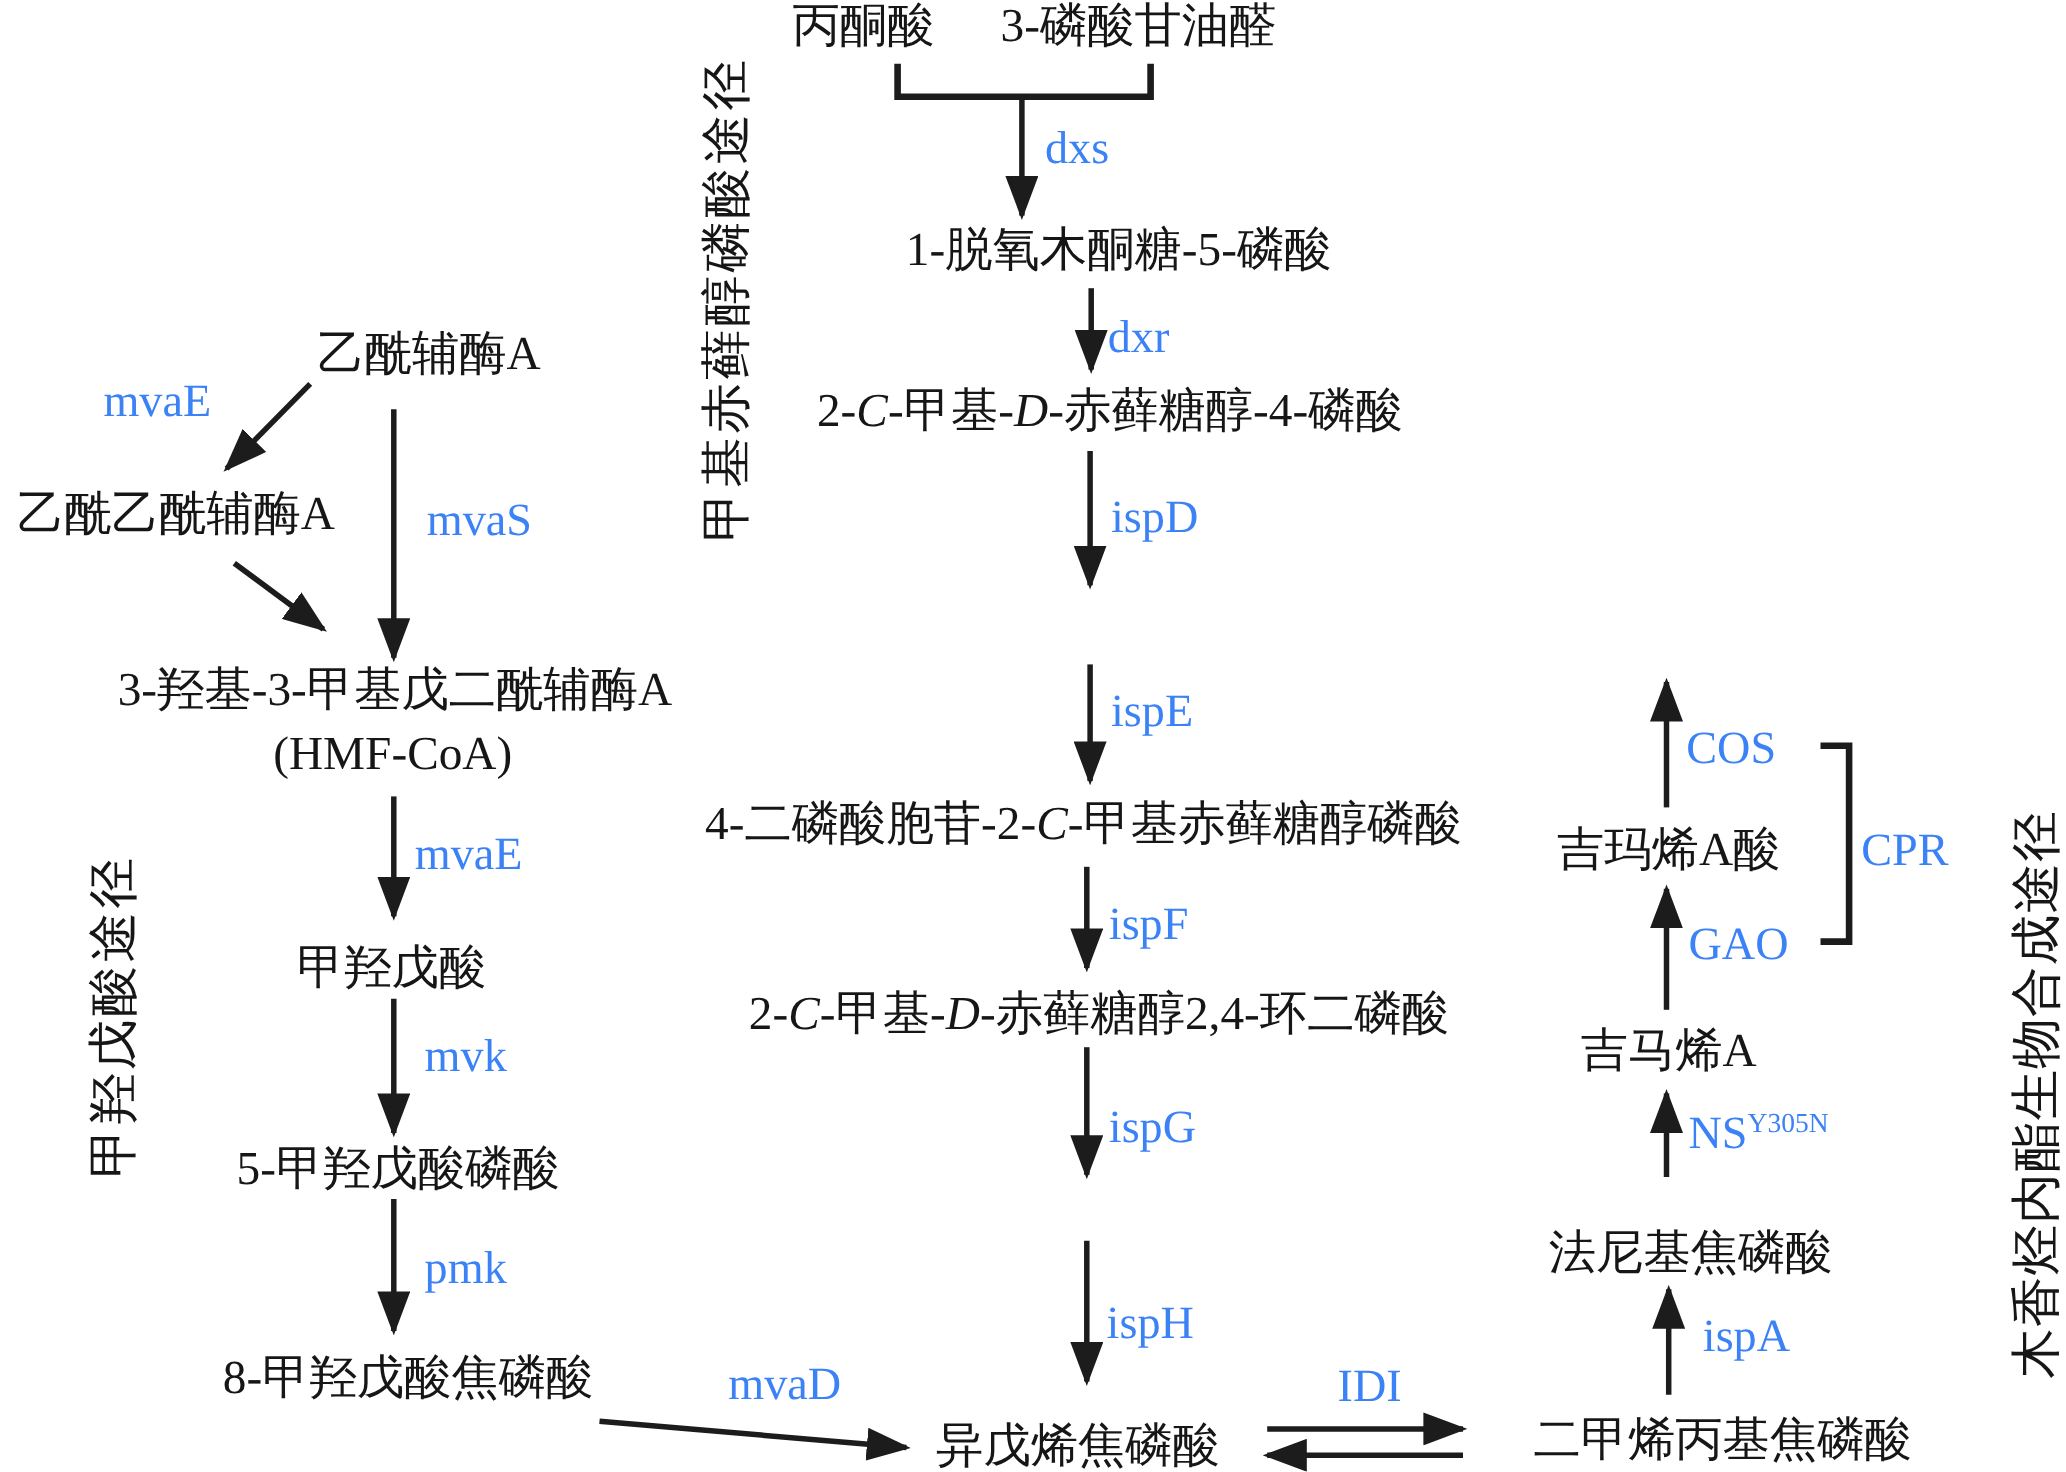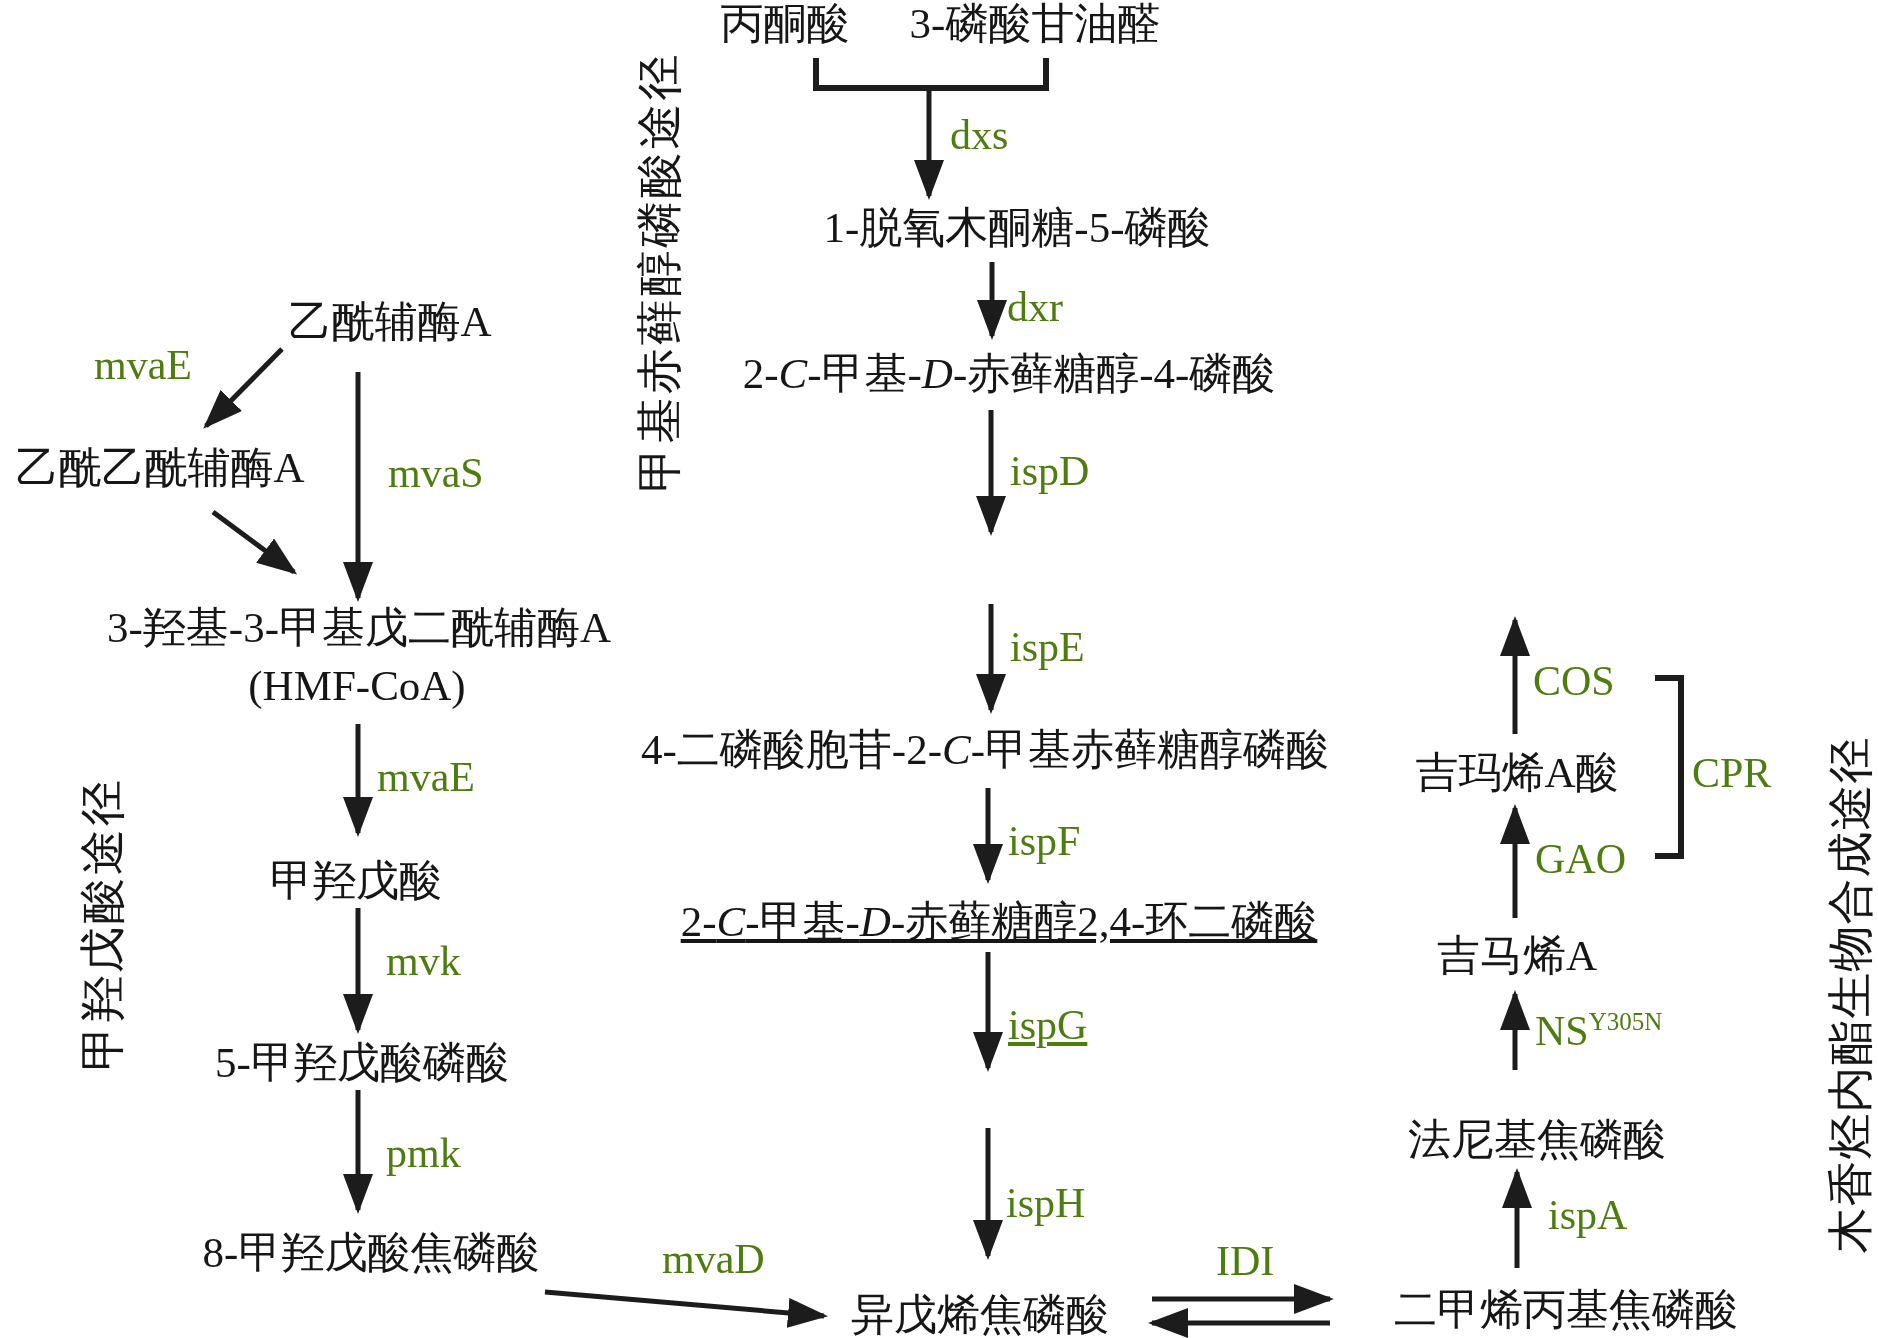--- a/index.html
+++ b/index.html
@@ -18,21 +18,21 @@
     font-size:43px;
     line-height:1.1;
     white-space:nowrap;
     color:#161616;
   }
   .enz{
     position:absolute;
     font-size:42px;
     line-height:1.1;
     white-space:nowrap;
-    color:#4d7c0f;
+    color:#3b82f6;
   }
   .enz sup{font-size:25px;}
   .ital{font-style:italic;}
   .vlabel{
     position:absolute;
     font-size:46px;
     letter-spacing:3px;
     white-space:nowrap;
     transform:translate(-50%,-50%) rotate(-90deg);
     color:#161616;
@@ -98,24 +98,24 @@
   </div>
   <div class="enz" style="left:1010px;top:448px;">ispD</div>
 
   <div class="enz" style="left:1010px;top:624px;">ispE</div>
 
   <div class="node" style="left:985px;top:726px;">
     <span>4-二磷酸胞苷-2-</span><span class="ital">C</span><span>-甲基赤藓糖醇磷酸</span>
   </div>
   <div class="enz" style="left:1008px;top:818px;">ispF</div>
 
-  <div class="node" style="left:999px;top:898px;text-decoration:underline;">
+  <div class="node" style="left:999px;top:898px;">
     <span>2-</span><span class="ital">C</span><span>-甲基-</span><span class="ital">D</span><span>-赤藓糖醇2,4-环二磷酸</span>
   </div>
-  <div class="enz" style="left:1008px;top:1002px;text-decoration:underline;">ispG</div>
+  <div class="enz" style="left:1008px;top:1002px;">ispG</div>
 
   <div class="enz" style="left:1006px;top:1180px;">ispH</div>
 
   <div class="node" style="left:980px;top:1291px;">异戊烯焦磷酸</div>
   <div class="enz" style="left:1216px;top:1238px;">IDI</div>
   <div class="node" style="left:1566px;top:1286px;">二甲烯丙基焦磷酸</div>
 
   <div class="node" style="left:390px;top:298px;">乙酰辅酶A</div>
   <div class="enz" style="left:94px;top:342px;">mvaE</div>
   <div class="node" style="left:160px;top:444px;">乙酰乙酰辅酶A</div>

